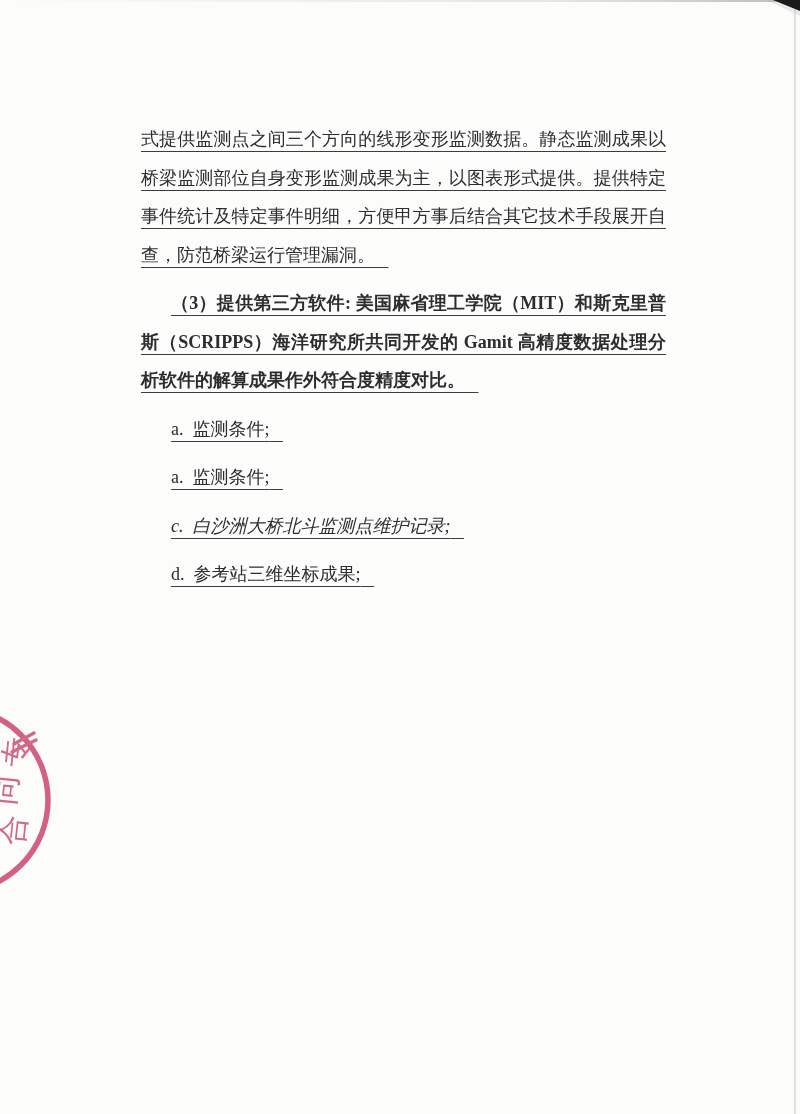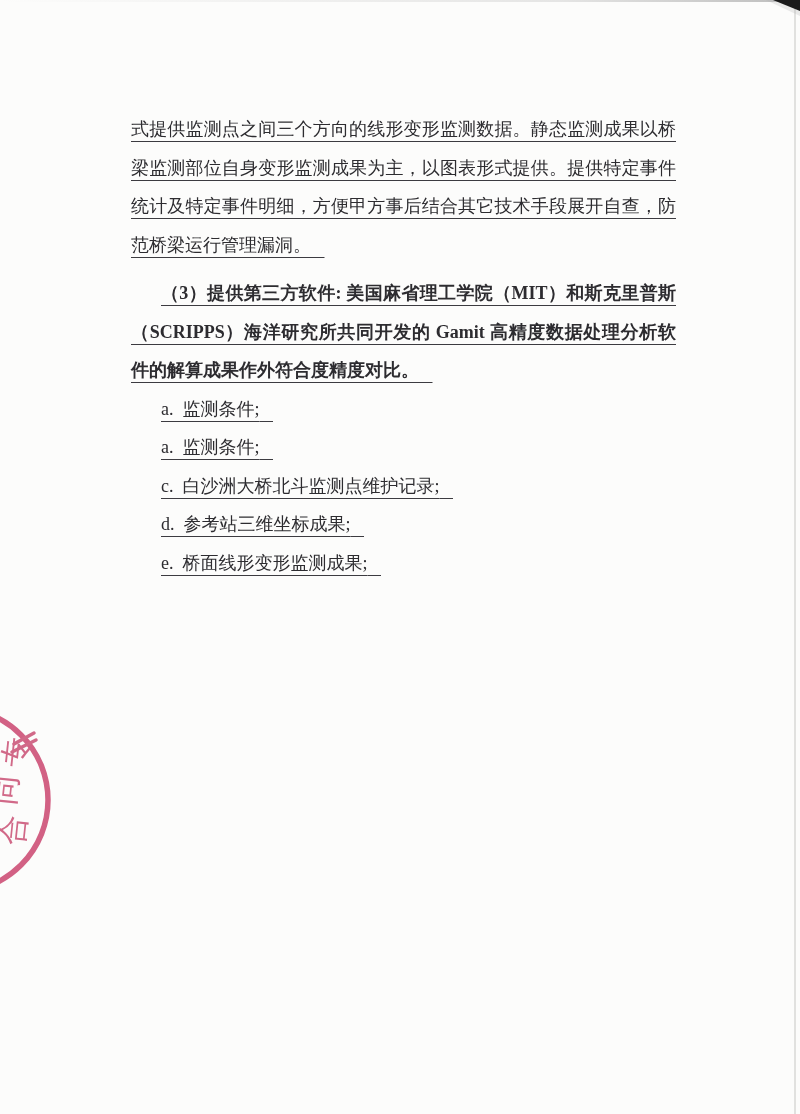--- a/index.html
+++ b/index.html
@@ -33,21 +33,21 @@
   .text-block{
     position:absolute;
     left:131px;top:110px;width:545px;
     font-size:18px;
     line-height:38.5px;
     color:#2d2c30;
     text-align:justify;
     text-justify:inter-ideograph;
   }
   .text-block p{
-    margin:0;
+    margin:10px;
     text-decoration:underline;
     text-decoration-thickness:1.3px;
     text-decoration-color:#3c3b40;
     text-underline-offset:6px;
   }
   
   .text-block p::after{content:"\00a0\00a0\00a0";}
   .text-block p.gap-before{margin-top:10px;font-weight:bold;}
   
   .stamp{
@@ -76,18 +76,17 @@
           <text x="22" y="146" fill="#c84a70" transform="rotate(-84 22 146)">合</text>
         </g>
     </g>
   </svg>
 
   <div class="text-block" id="text-block">
       <p style="text-indent: 0px;">式提供监测点之间三个方向的线形变形监测数据。静态监测成果以桥梁监测部位自身变形监测成果为主，以图表形式提供。提供特定事件统计及特定事件明细，方便甲方事后结合其它技术手段展开自查，防范桥梁运行管理漏洞。</p>
       <p class="gap-before" style="text-indent: 30px;">（3）提供第三方软件: 美国麻省理工学院（MIT）和斯克里普斯（SCRIPPS）海洋研究所共同开发的 Gamit 高精度数据处理分析软件的解算成果作外符合度精度对比。</p>
       <p style="text-indent: 30px;">a.&nbsp;&nbsp;监测条件;</p>
       <p style="text-indent: 30px;">a.&nbsp;&nbsp;监测条件;</p>
-      <p style="text-indent: 30px;">c.&nbsp;&nbsp;白沙洲大桥北斗监测点维护记录;</p>
+      <p style="text-indent: 30px; font-style: italic;">c.&nbsp;&nbsp;白沙洲大桥北斗监测点维护记录;</p>
       <p style="text-indent: 30px;">d.&nbsp;&nbsp;参考站三维坐标成果;</p>
-      <p style="text-indent: 30px;">e.&nbsp;&nbsp;桥面线形变形监测成果;</p>
     </div>
 
 </div>
 
 </body></html>

